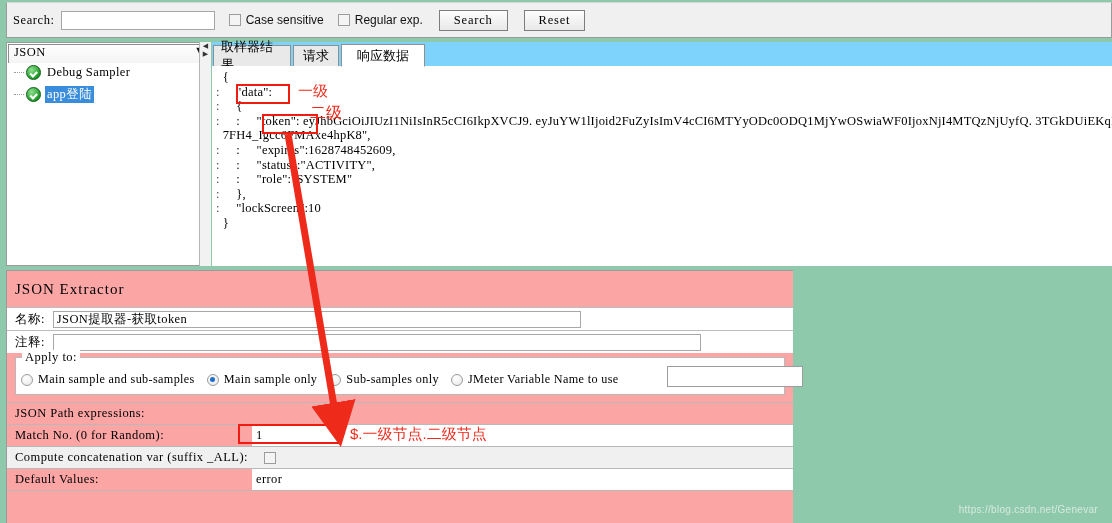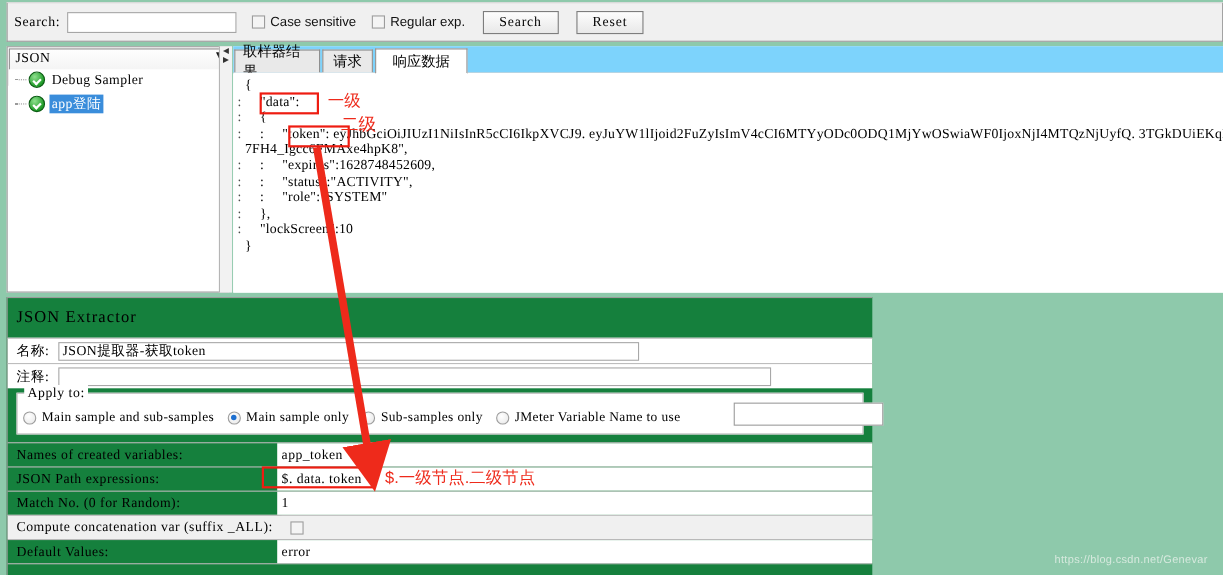--- a/index.html
+++ b/index.html
@@ -86,21 +86,21 @@
     position:absolute;left:0;top:24px;right:0;bottom:0;background:#fff;
     font-family:"Liberation Serif",serif;font-size:12.5px;line-height:14.6px;
     padding:4px 0 0 4px;white-space:pre;letter-spacing:.2px;overflow:hidden;
   }
   .gut{color:#4c4c4c;}
   
   #scrollcol{left:199px;top:42px;width:12px;height:224px;background:#f2f2f2;border-left:1px solid #b5b5b5;}
   #scrollcol .sarrow{font-size:7px;text-align:center;color:#333;line-height:8px;}
   
   #bottom{
-    left:6px;top:270px;width:787px;height:253px;background:#15803d;
+    left:6px;top:270px;width:787px;height:253px;background:#fca5a5;
     border-top:1px solid #9b9b9b;border-left:1px solid #9b9b9b;
     box-sizing:border-box;
   }
   #bottom h2{
     margin:0;padding:10px 0 9px 8px;
     font-family:"Liberation Serif",serif;font-weight:normal;font-size:15px;letter-spacing:1px;
   }
   .frow{
     display:flex;align-items:center;height:22px;border-top:1px solid #bdbdbd;
     background:#fff;
@@ -250,26 +250,21 @@
       <span class="radio-wrap">
         <span class="radio"></span>
         <span class="radio-lbl">JMeter Variable Name to use</span>
       </span>
     </div>
     <input id="varfield" type="text" value="" style="">
   </div>
 
   <div style="position:absolute;left:0;top:131px;width:100%;">
     <div class="grow">
-      <span class="glbl">Names of created variables:</span>
-      <span class="gval">app_token</span>
-    </div>
-    <div class="grow">
       <span class="glbl">JSON Path expressions:</span>
-      <span class="gval">$. data. token</span>
     </div>
     <div class="grow">
       <span class="glbl">Match No. (0 for Random):</span>
       <span class="gval">1</span>
     </div>
     <div class="grow alt">
       <span class="glbl" style="width:249px;">Compute concatenation var (suffix _ALL):</span>
       <span class="gval">
         <span class="smallchk"></span>
       </span>

